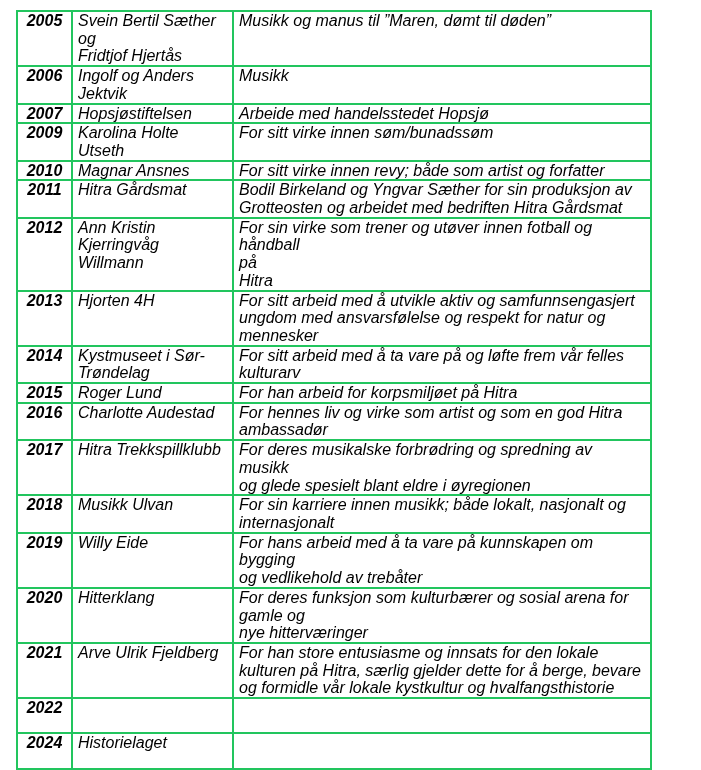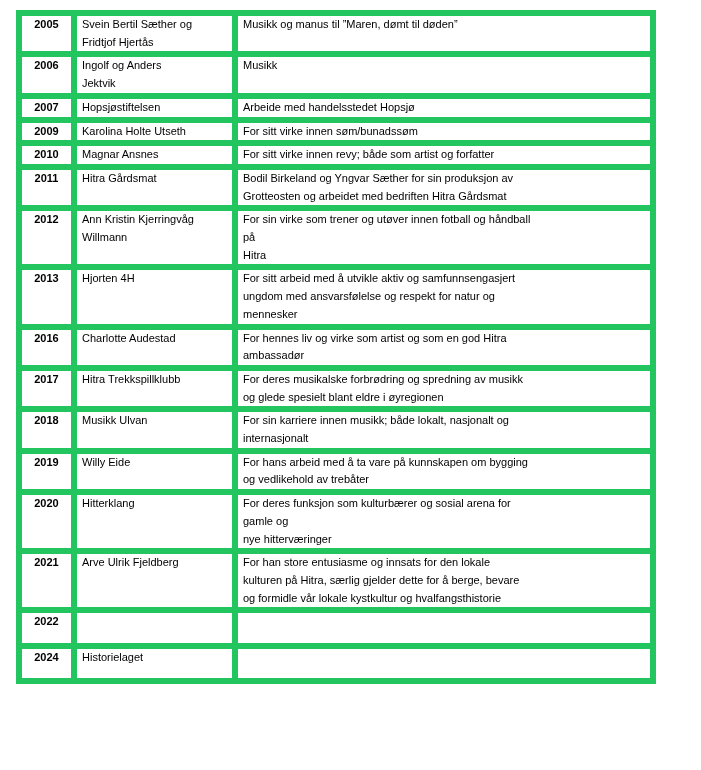--- a/index.html
+++ b/index.html
@@ -6,22 +6,22 @@
   body{
     width:701px;height:770px;background:#ffffff;color:#000;
     font-family:"Liberation Sans", sans-serif;position:relative;overflow:hidden;
   }
   .table-wrap{position:absolute;left:16px;top:10px;}
   table{
     border-collapse:collapse;table-layout:fixed;width:634px;
     border:1.5px solid #000;
   }
   td{
-    border:6px solid #22c55e;vertical-align:top;
-    font-size:11px;line-height:17.7px;padding:0 5px;overflow:hidden;
+    border:2px solid #22c55e;vertical-align:top;
+    font-size:16px;line-height:17.7px;padding:0 5px;overflow:hidden;font-style:italic;
   }
   td.year{font-weight:bold;text-align:center;padding:0 2px;}
   td.name{white-space:pre-line;}
   td.desc{white-space:pre-line;}
   .b{font-weight:bold;}
   col.c-year{width:55px;}
   col.c-name{width:161px;}
   col.c-desc{width:418px;}
 </style>
 </head>
@@ -77,20 +77,32 @@
 Hitra</span></td>
         </tr>
         <tr style="height: 53.1px;">
           <td class="year">2013</td>
           <td class="name">Hjorten 4H</td>
           <td class="desc"><span>For sitt arbeid med å utvikle aktiv og samfunnsengasjert
 ungdom med ansvarsfølelse og respekt for natur og
 mennesker</span></td>
         </tr>
         <tr style="height: 35.4px;">
+          <td class="year">2014</td>
+          <td class="name">Kystmuseet i Sør-
+Trøndelag</td>
+          <td class="desc"><span>For sitt arbeid med å ta vare på og løfte frem vår felles
+kulturarv</span></td>
+        </tr>
+        <tr style="height: 17.7px;">
+          <td class="year">2015</td>
+          <td class="name">Roger Lund</td>
+          <td class="desc"><span>For han arbeid for korpsmiljøet på Hitra</span></td>
+        </tr>
+        <tr style="height: 35.4px;">
           <td class="year">2016</td>
           <td class="name">Charlotte Audestad</td>
           <td class="desc"><span>For hennes liv og virke som artist og som en god Hitra
 ambassadør</span></td>
         </tr>
         <tr style="height: 35.4px;">
           <td class="year">2017</td>
           <td class="name">Hitra Trekkspillklubb</td>
           <td class="desc"><span>For deres musikalske forbrødring og spredning av musikk
 og glede spesielt blant eldre i øyregionen</span></td>

